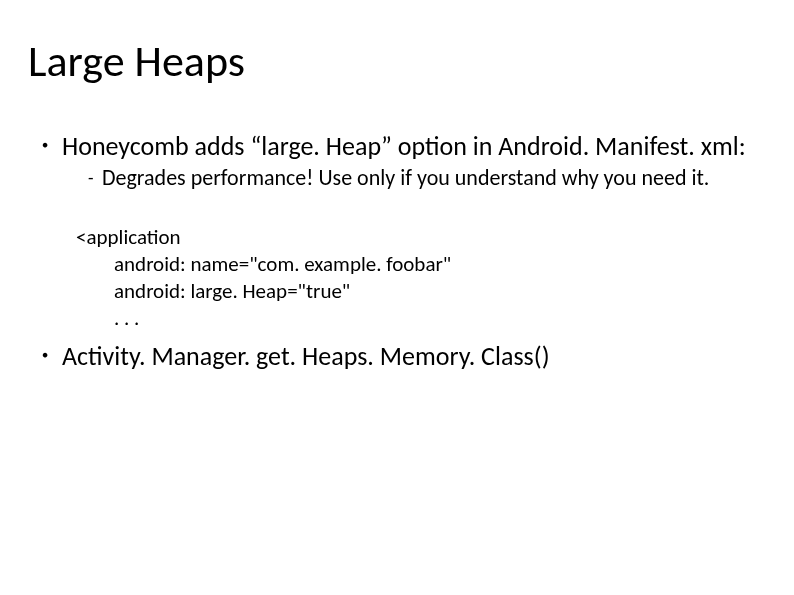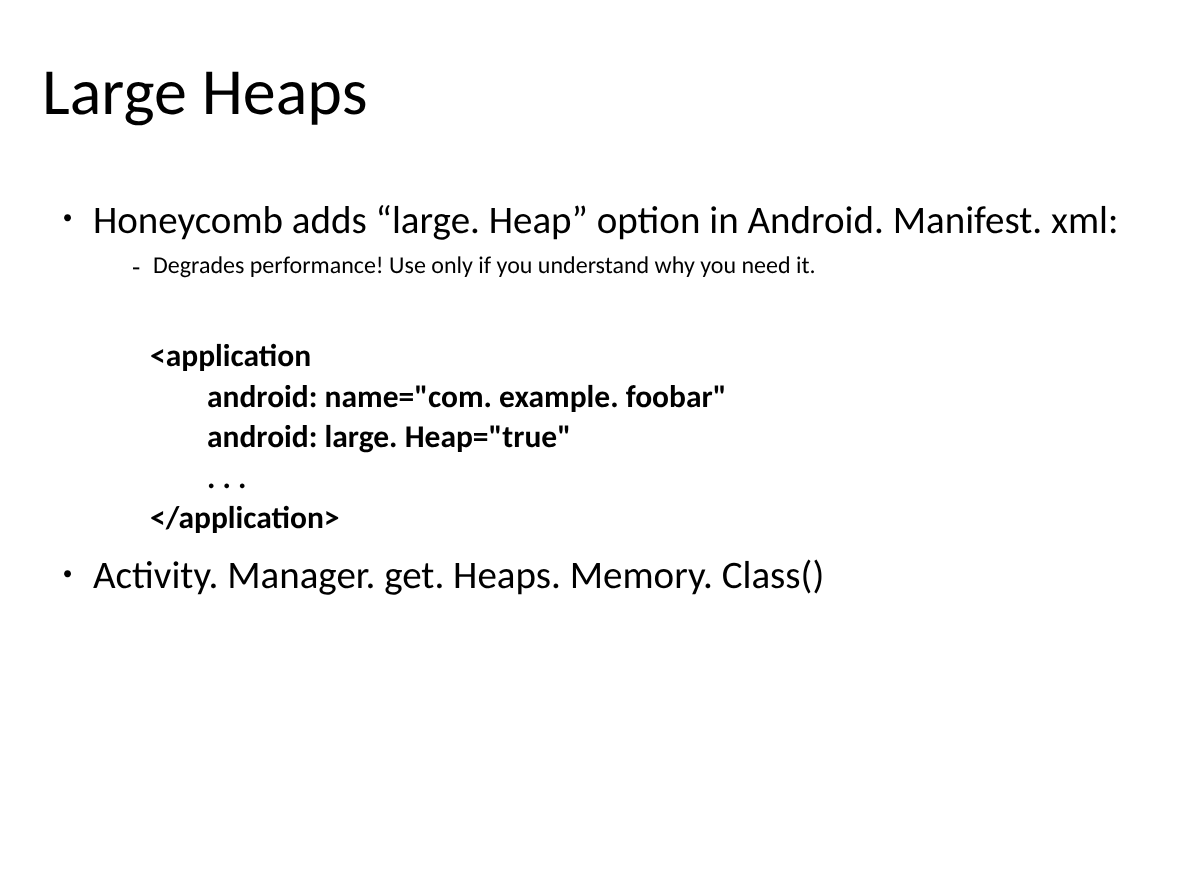--- a/index.html
+++ b/index.html
@@ -55,29 +55,28 @@
     margin-top: 6px;
     margin-bottom: 34px;
   }
   .sub-dash {
     font-size: 18px;
     line-height: 24px;
     width: 14px;
     flex: 0 0 14px;
   }
   .sub-text {
-    font-size: 16px;
+    font-size: 22px;
     line-height: 24px;
   }
   .code-block {
-    margin-left: 60px;
+    margin-left: 36px;
     font-size: 21px;
     line-height: 27px;
     margin-bottom: 10px;
-    font-weight: bold;
   }
   .code-line-indent {
     padding-left: 38px;
   }
 </style>
 </head>
 <body>
 
 <div class="slide">
 
@@ -93,21 +92,20 @@
     <div class="sub-row">
       <div class="sub-dash">-</div>
       <div class="sub-text">Degrades performance! Use only if you understand why you need it.</div>
     </div>
 
     <div class="code-block">
       <div>&lt;application</div>
       <div class="code-line-indent">android: name="com. example. foobar"</div>
       <div class="code-line-indent">android: large. Heap="true"</div>
       <div class="code-line-indent">. . .</div>
-      <div>&lt;/application&gt;</div>
     </div>
 
     <div class="bullet-row">
       <div class="bullet-dot">●</div>
       <div class="bullet-text">Activity. Manager. get. Heaps. Memory. Class()</div>
     </div>
 
   </div>
 </div>
 

